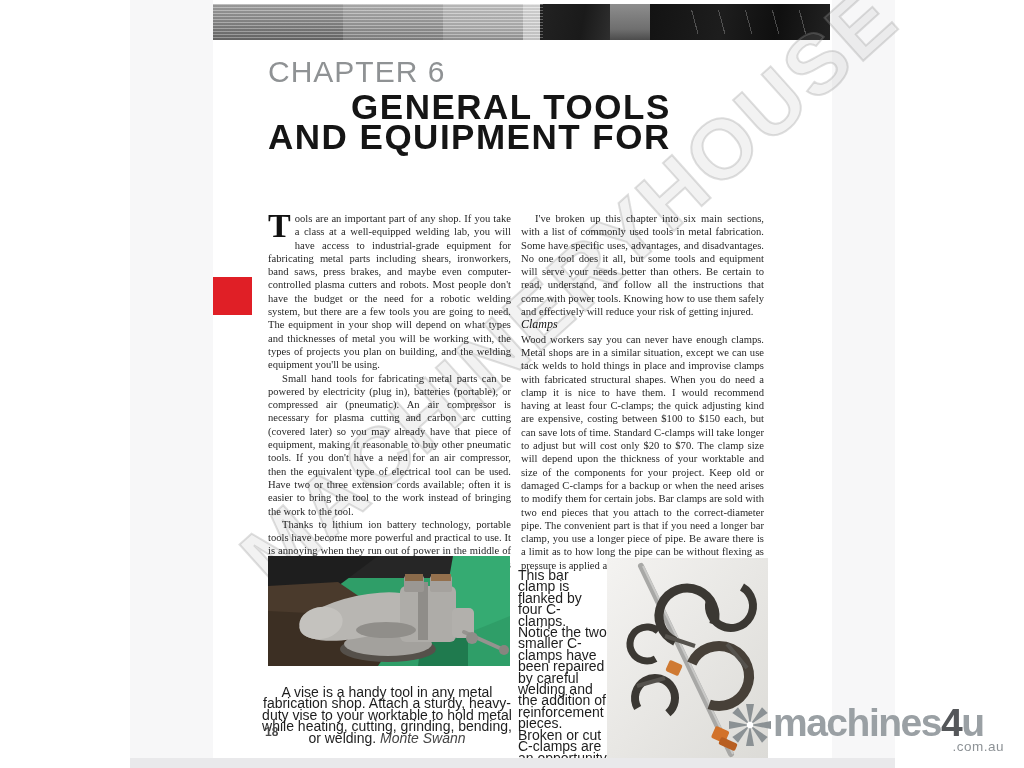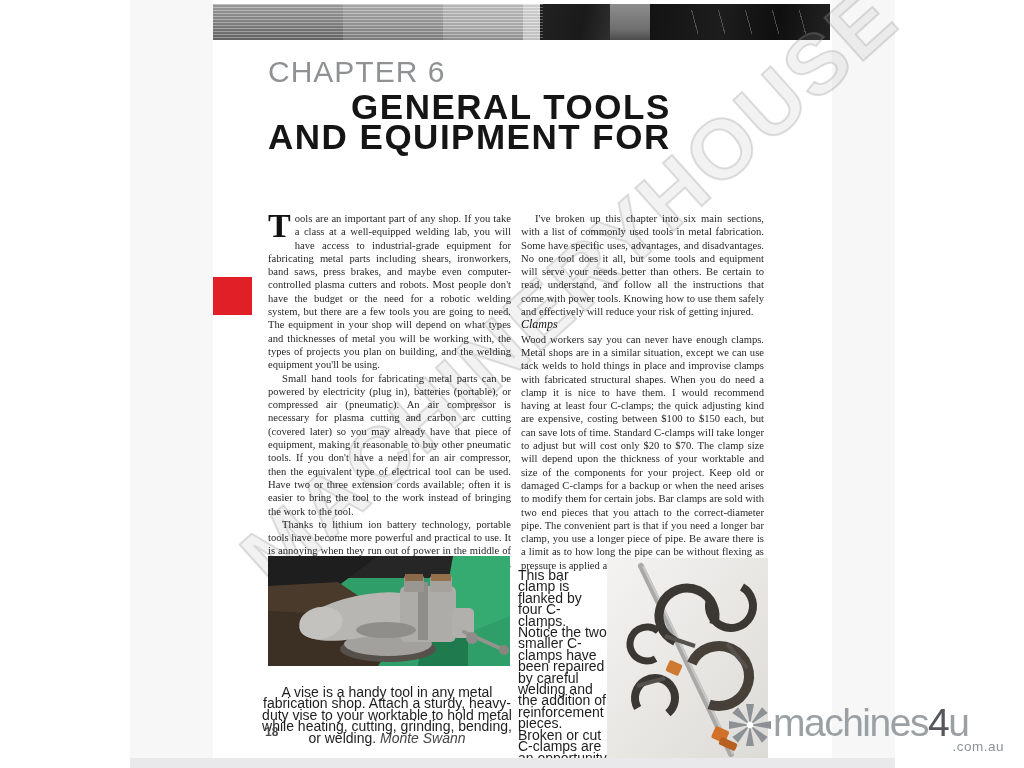--- a/index.html
+++ b/index.html
@@ -56,21 +56,21 @@
   .caption em{font-style:italic;color:#454545;}
   .vise-caption{left:47px;top:673px;width:254px;text-align:center;}
   .clamps-caption{left:305px;top:556px;width:89px;}
   .clamps-photo{left:394px;top:558px;width:161px;height:200px;}
 
   .page-number{left:52px;top:725px;font-size:12px;font-weight:700;color:#4c4c4c;}
 
   
   .logo{left:727px;top:699px;width:297px;height:58px;z-index:30;}
   .logo-star{position:absolute;left:0;top:3px;width:46px;height:46px;}
-  .logo-text{position:absolute;left:46px;top:2px;font-size:39px;font-weight:400;
+  .logo-text{position:absolute;left:46px;top:2px;font-size:39px;font-weight:700;
     letter-spacing:-1.5px;color:#9aa0a4;white-space:nowrap;}
   .logo-text .num{color:#55575a;}
   .logo-domain{position:absolute;right:20px;top:40px;font-size:13.5px;font-weight:400;color:#8d9296;letter-spacing:.5px;}
 </style>
 </head>
 <body>
 
 <div class="canvas">
 
   <div class="abs scan">

